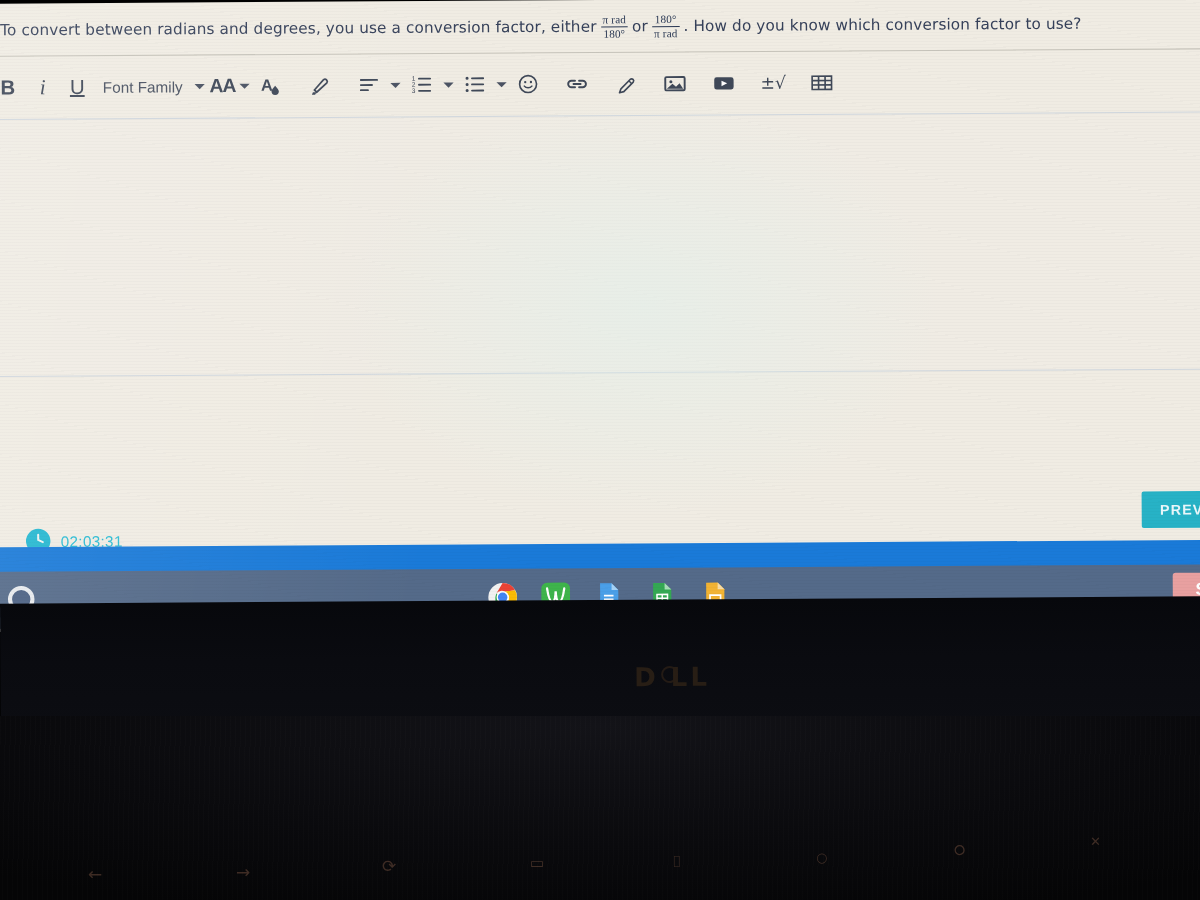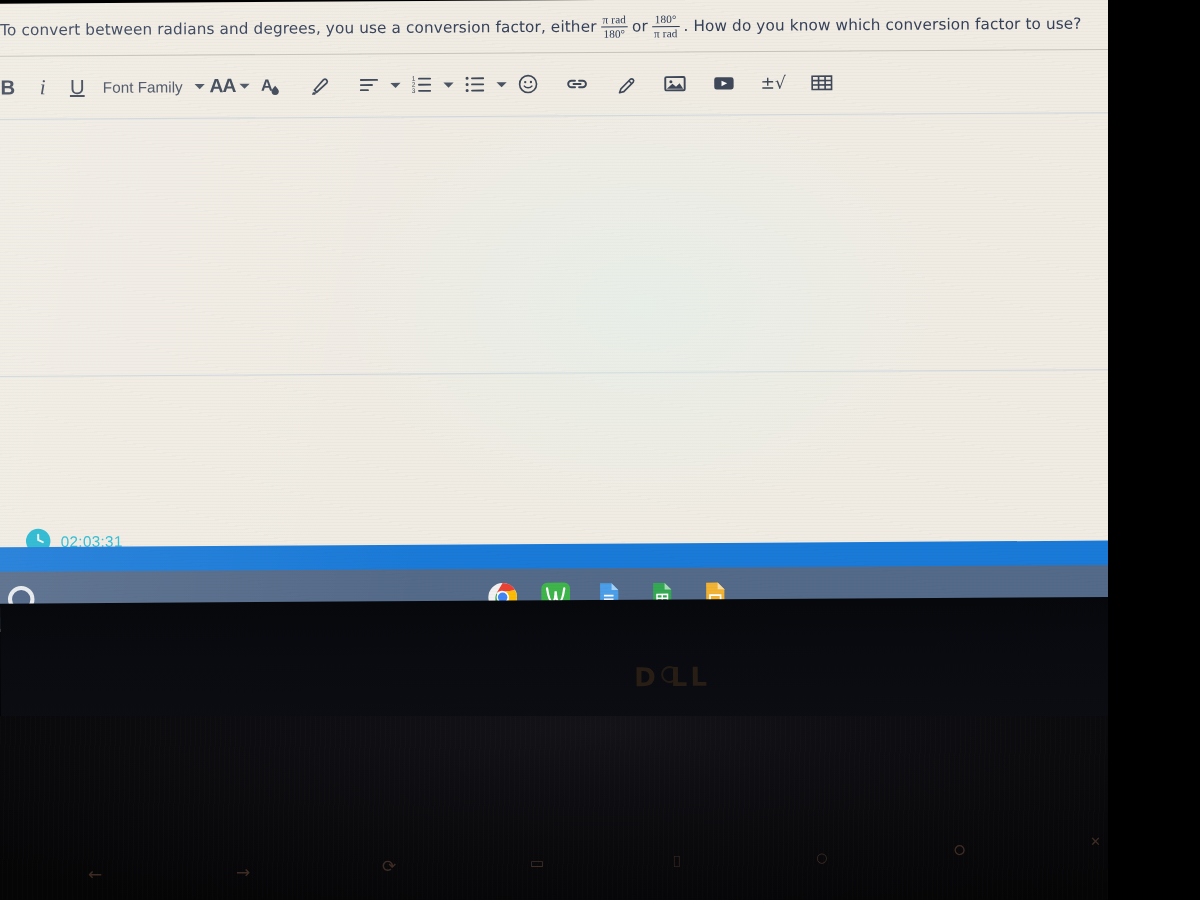--- a/index.html
+++ b/index.html
@@ -8,21 +8,21 @@
     width: 1200px; height: 900px;
     overflow: hidden;
     font-family: "Liberation Sans", sans-serif;
     background: #000;
     position: relative;
   }
 
   
   #photo {
     position: absolute; inset: 0;
-    width: 1108px; height: 900px;
+    width: 1200px; height: 900px;
     overflow: hidden;
   }
 
   
   .screen {
     position: absolute;
     left: 0; top: 0;
     width: 1200px; height: 616px;
     background: #f0ece3;
     overflow: hidden;

